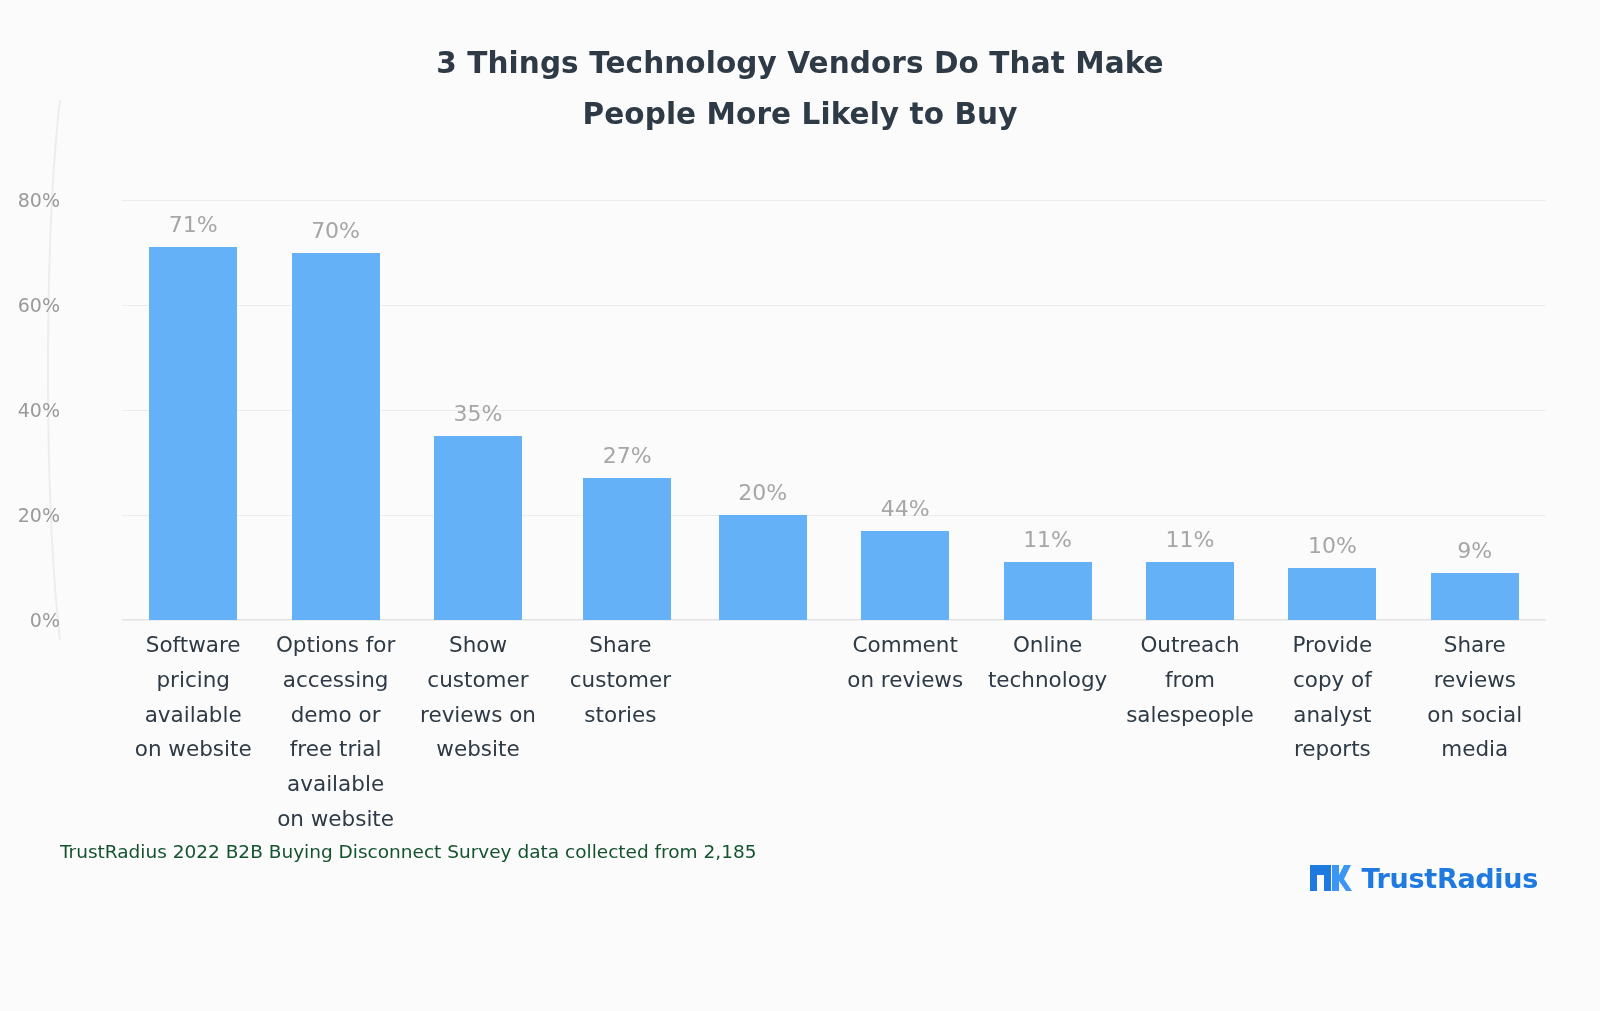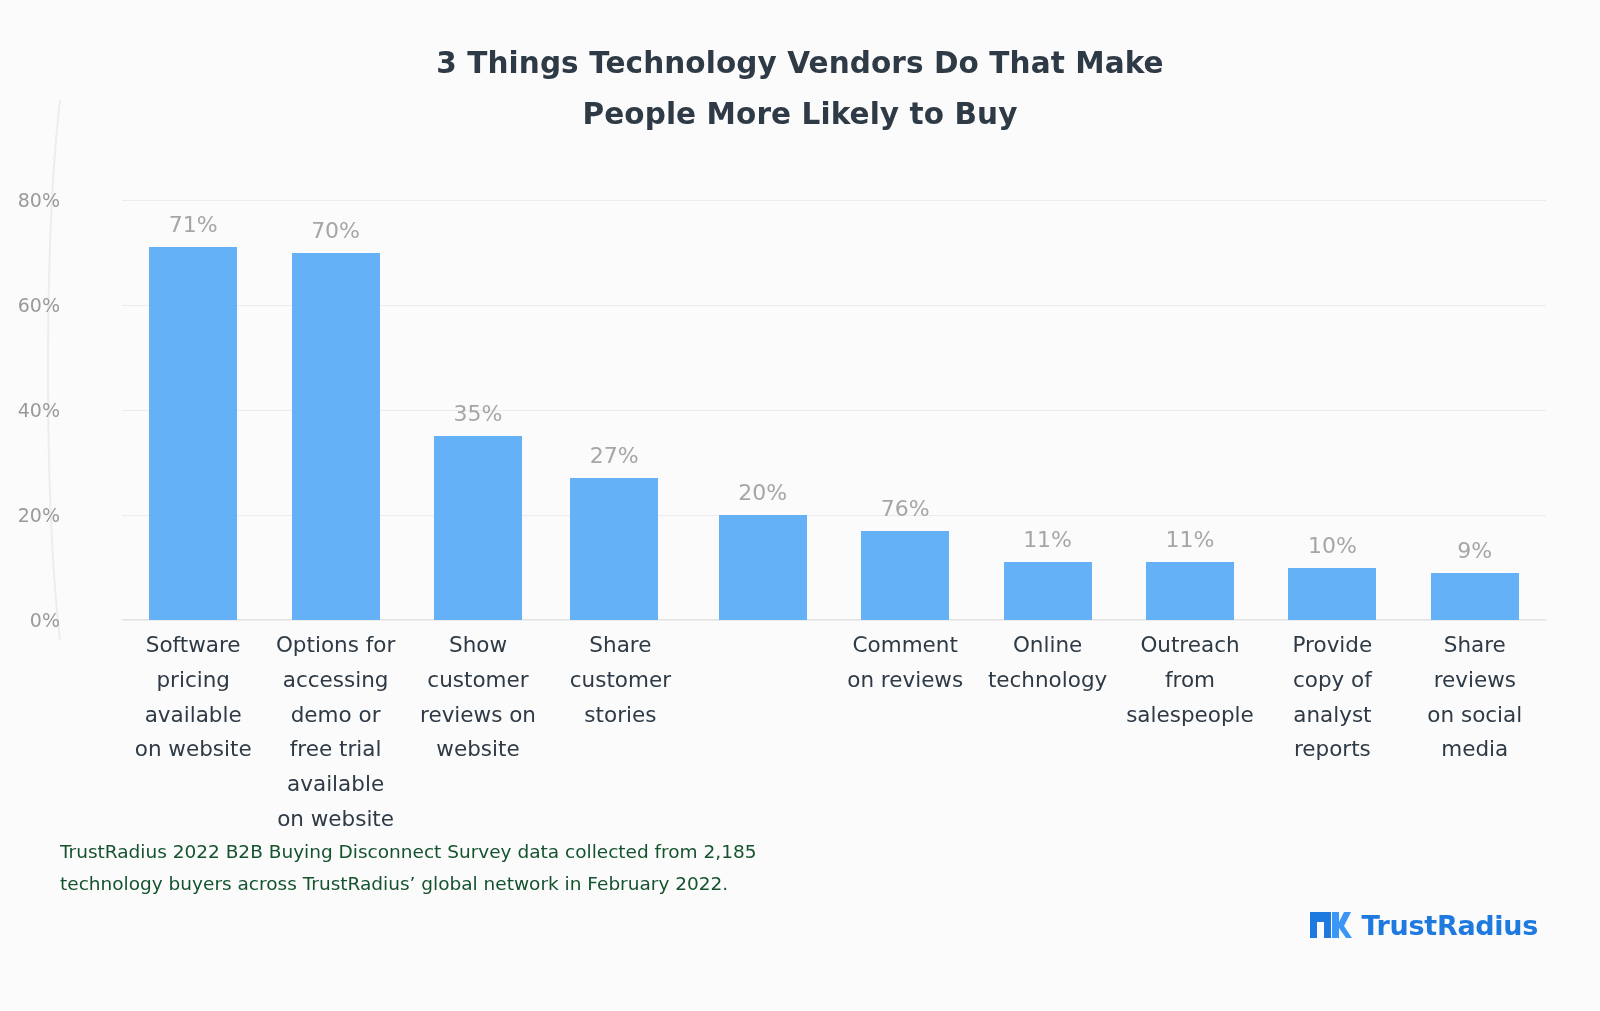--- a/index.html
+++ b/index.html
@@ -132,21 +132,21 @@
     width: 760px;
     font-size: 18.5px;
     color: #14532d;
     line-height: 1.72;
   }
 
   
   .logo {
     position: absolute;
     right: 62px;
-    top: 908px;
+    top: 861px;
     display: flex;
     align-items: center;
     gap: 9px;
   }
   .logo-mark { display: block; }
   .logo-text {
     font-size: 27px;
     font-weight: bold;
     color: #1f7ae0;
     letter-spacing: -0.3px;
@@ -188,31 +188,31 @@
         <div class="bar-value" style="bottom: 382.75px;">71%</div>
       </div>
       <div class="bar-col" style="left: 142.4px; width: 142.4px; margin-top: 24px;">
         <div class="bar" style="height: 367.5px; background: rgb(100, 177, 247);"></div>
         <div class="bar-value" style="bottom: 377.5px;">70%</div>
       </div>
       <div class="bar-col" style="left: 284.8px; width: 142.4px;">
         <div class="bar" style="height: 183.75px; background: rgb(100, 177, 247);"></div>
         <div class="bar-value" style="bottom: 193.75px;">35%</div>
       </div>
-      <div class="bar-col" style="left: 421px; width: 142.4px;">
+      <div class="bar-col" style="left: 434px; width: 142.4px;">
         <div class="bar" style="height: 141.75px; background: rgb(100, 177, 247);"></div>
         <div class="bar-value" style="bottom: 151.75px;">27%</div>
       </div>
       <div class="bar-col" style="left: 569.6px; width: 142.4px;">
         <div class="bar" style="height: 105px; background: rgb(100, 177, 247);"></div>
         <div class="bar-value" style="bottom: 115px;">20%</div>
       </div>
       <div class="bar-col" style="left: 712px; width: 142.4px;">
         <div class="bar" style="height: 89.25px; background: rgb(100, 177, 247);"></div>
-        <div class="bar-value" style="bottom: 99.25px;">76%</div>
+        <div class="bar-value" style="bottom: 99.25px;">44%</div>
       </div>
       <div class="bar-col" style="left: 854.4px; width: 142.4px;">
         <div class="bar" style="height: 57.75px; background: rgb(100, 177, 247);"></div>
         <div class="bar-value" style="bottom: 67.75px;">11%</div>
       </div>
       <div class="bar-col" style="left: 996.8px; width: 142.4px;">
         <div class="bar" style="height: 57.75px; background: rgb(100, 177, 247);"></div>
         <div class="bar-value" style="bottom: 67.75px;">11%</div>
       </div>
       <div class="bar-col" style="left: 1139.2px; width: 142.4px;">
@@ -273,21 +273,20 @@
       <div class="xlabel" style="left: 1281.6px; width: 142.4px;">
         <div>Share</div>
         <div>reviews</div>
         <div>on social</div>
         <div>media</div>
       </div>
     </div>
 
   <div class="footnote">
     <div>TrustRadius 2022 B2B Buying Disconnect Survey data collected from 2,185</div>
-    <div>technology buyers across TrustRadius’ global network in February 2022.</div>
   </div>
 
   <div class="logo">
     <svg class="logo-mark" width="44" height="34" viewBox="0 0 44 34">
       <path d="M2,4 L2,30 L9,30 L9,14 L16,14 L16,30 L23,30 L23,4 Z" fill="#1f7ae0"></path>
       <path d="M24,4 L24,30 L31,30 L31,20 L38,30 L44,30 L36,18 L43,4 L36,4 L31,14 L31,4 Z" fill="#3c96f4"></path>
     </svg>
     <div class="logo-text">TrustRadius</div>
   </div>
 

